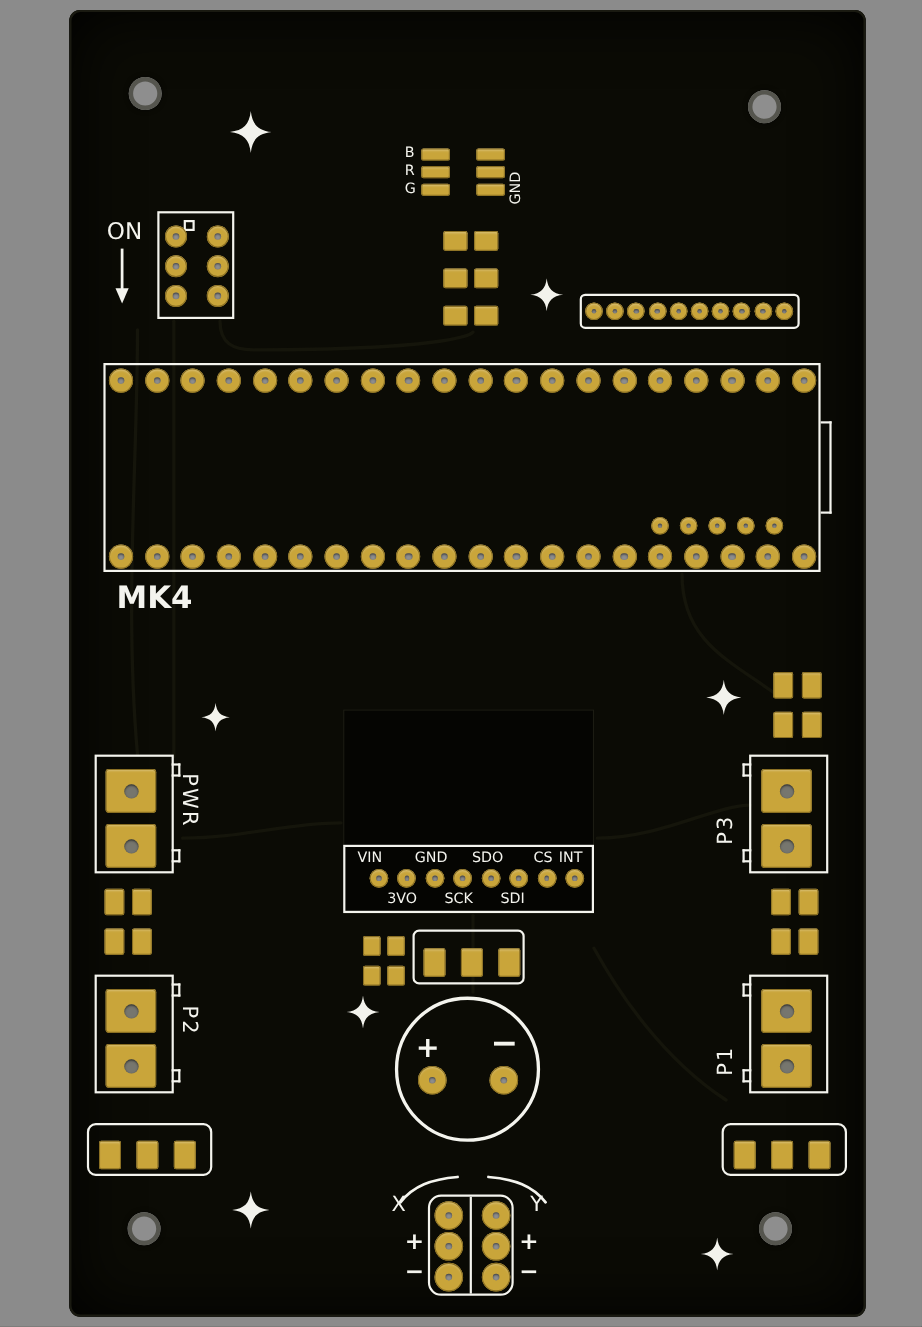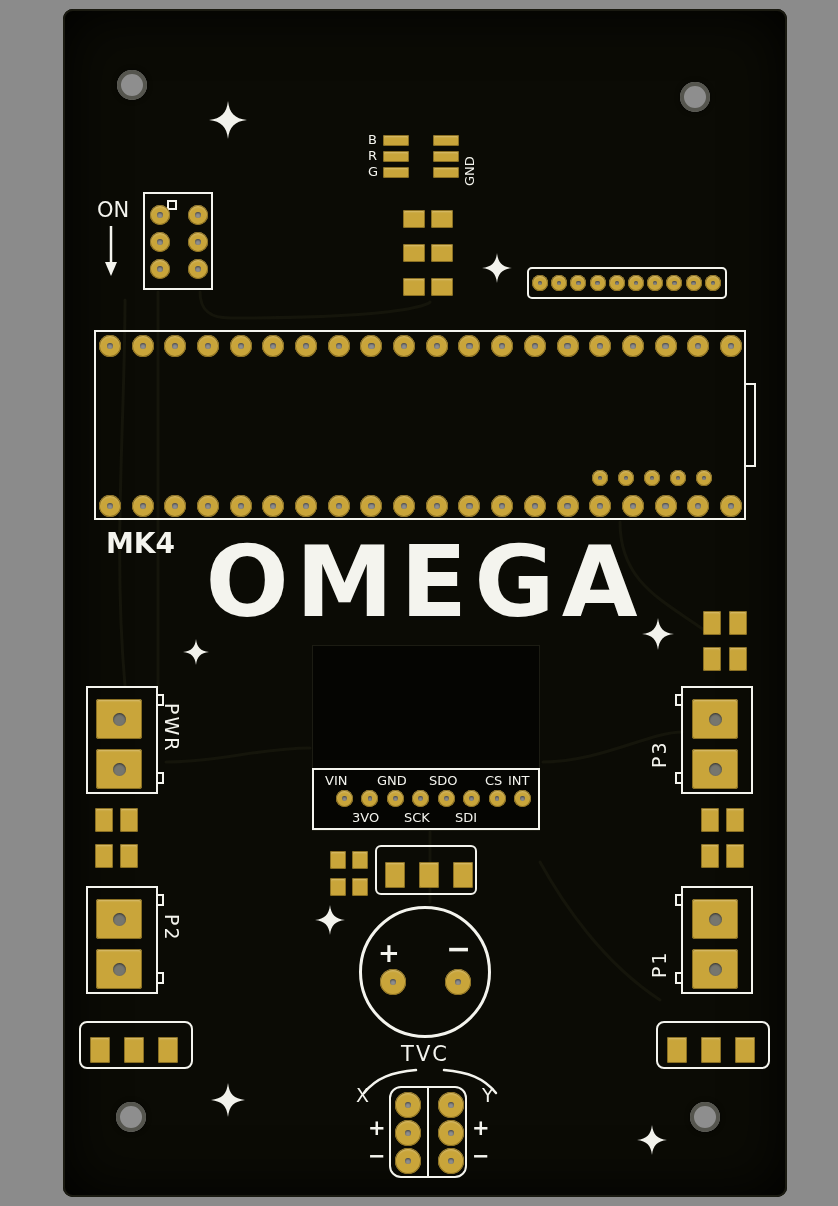--- a/index.html
+++ b/index.html
@@ -178,21 +178,20 @@
     </div>
   <div class="abs" style="left:592px;top:470px;">
       <span class="pad round" style="left: 0px; top: 0px; width: 16px; height: 16px; --hole: 36%;"></span>
       <span class="pad round" style="left: 26px; top: 0px; width: 16px; height: 16px; --hole: 36%;"></span>
       <span class="pad round" style="left: 52px; top: 0px; width: 16px; height: 16px; --hole: 36%;"></span>
       <span class="pad round" style="left: 78px; top: 0px; width: 16px; height: 16px; --hole: 36%;"></span>
       <span class="pad round" style="left: 104px; top: 0px; width: 16px; height: 16px; --hole: 36%;"></span>
     </div>
 
   <span class="silk" style="left:106px;top:530px;font-size:28px;font-weight:700;">MK4</span>
-  <div class="silk" style="left:63px;top:533px;width:724px;text-align:center;font-size:98px;font-weight:700;letter-spacing:7px;">OMEGA</div>
 
   <div class="module-body" style="left:312px;top:645px;width:228px;height:186px;"></div>
   <div class="outline" style="left:312px;top:768px;width:228px;height:62px;background:#050502;"></div>
   <span class="silk" style="left:325px;top:774px;font-size:13px;">VIN</span>
   <span class="silk" style="left:377px;top:774px;font-size:13px;">GND</span>
   <span class="silk" style="left:429px;top:774px;font-size:13px;">SDO</span>
   <span class="silk" style="left:485px;top:774px;font-size:13px;">CS</span>
   <span class="silk" style="left:508px;top:774px;font-size:13px;">INT</span>
   <div class="abs" style="left:336px;top:790px;">
       <span class="pad round" style="left: 0px; top: 0px; width: 17px; height: 17px; --hole: 36%;"></span>
@@ -293,21 +292,20 @@
     </div>
 
   <div class="abs" style="left:359px;top:906px;width:132px;height:132px;border:3px solid #f4f4ee;border-radius:50%;box-sizing:border-box;"></div>
   <span class="silk" style="left:378px;top:940px;font-size:26px;font-weight:700;">+</span>
   <span class="silk" style="left:446px;top:934px;font-size:30px;font-weight:700;">−</span>
   <div class="abs" style="left:380px;top:969px;">
       <span class="pad round" style="left: 0px; top: 0px; width: 26px; height: 26px; --hole: 38%;"></span>
       <span class="pad round" style="left: 65px; top: 0px; width: 26px; height: 26px; --hole: 38%;"></span>
     </div>
 
-  <div class="silk" style="left:63px;top:1044px;width:724px;text-align:center;font-size:21px;letter-spacing:2px;">TVC</div>
   <svg class="deco" style="left:350px;top:1066px;width:160px;height:30px;" viewBox="0 0 160 30">
     <g fill="none" stroke="#f4f4ee" stroke-width="2.5" stroke-linecap="round">
       <path d="M66 4 C42 6 26 12 14 27"></path>
       <path d="M94 4 C118 6 134 12 146 27"></path>
     </g>
   </svg>
   <span class="silk" style="left:356px;top:1086px;font-size:19px;">X</span>
   <span class="silk" style="left:482px;top:1086px;font-size:19px;">Y</span>
   <div class="outline" style="left:389px;top:1086px;width:78px;height:92px;border-radius:12px;"></div>
   <div class="divider" style="left:427px;top:1088px;width:2px;height:88px;"></div>

